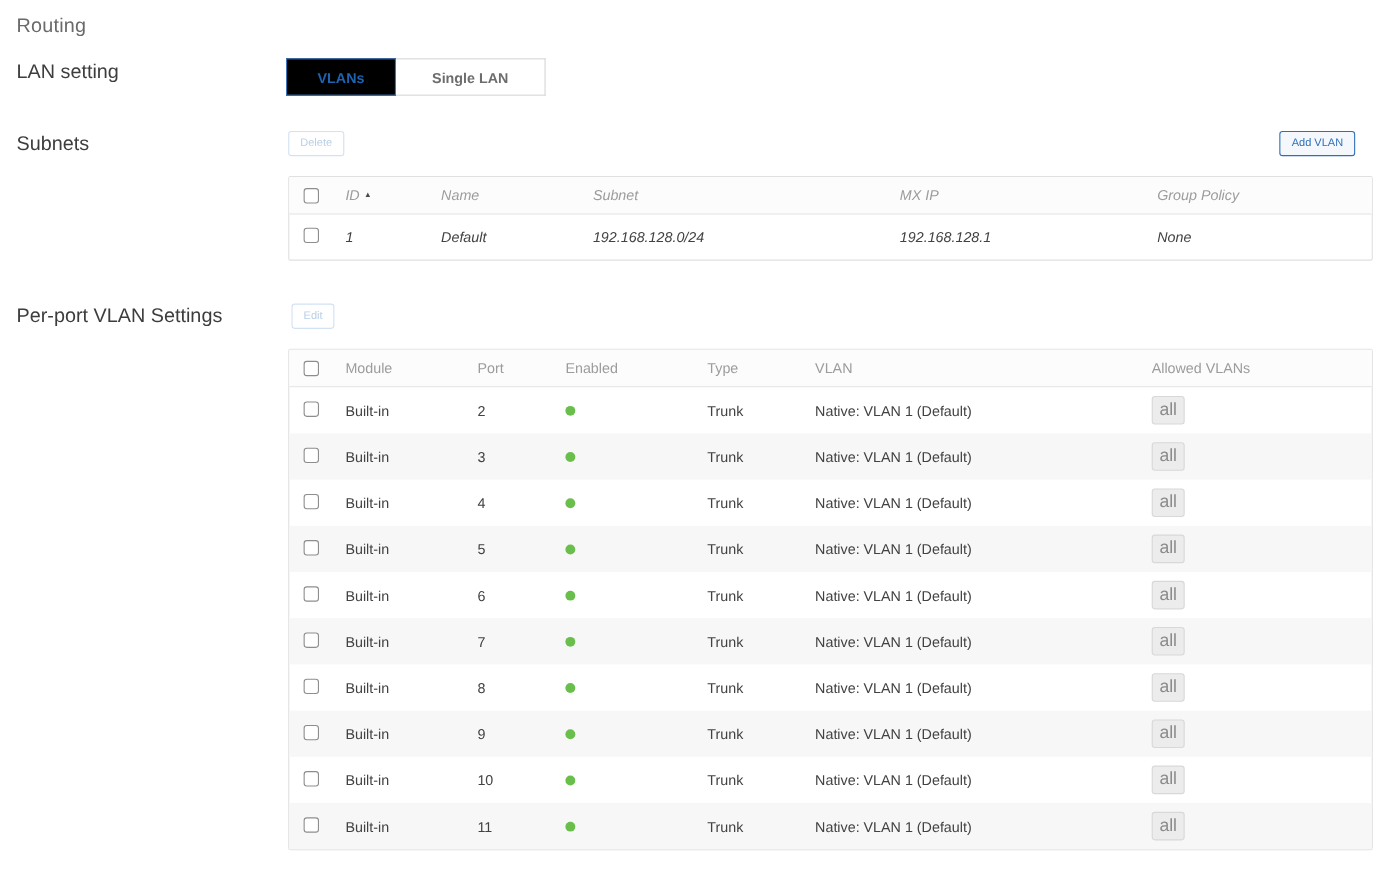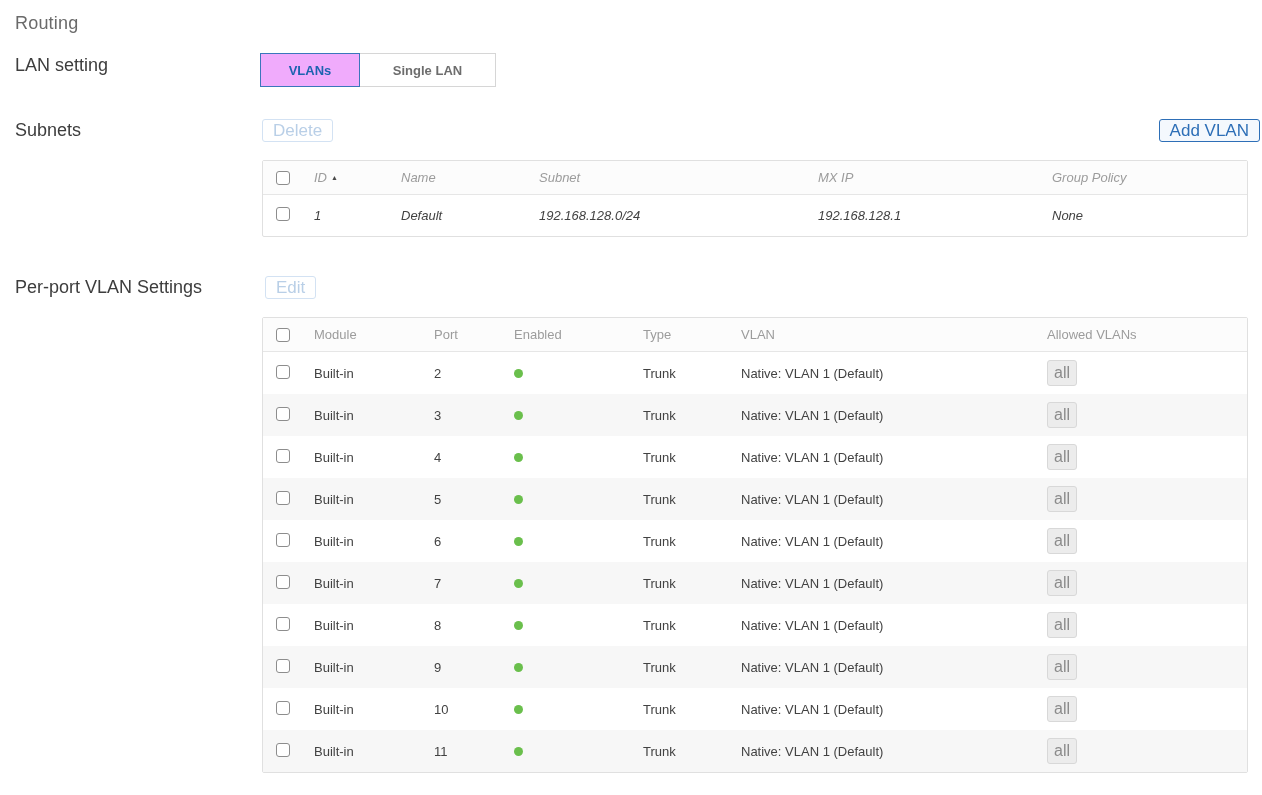--- a/index.html
+++ b/index.html
@@ -38,31 +38,31 @@
     color: #6d6d6d;
     font-weight: bold;
     font-size: 13px;
     font-family: "Liberation Sans", sans-serif;
     cursor: pointer;
     display: flex; align-items: center; justify-content: center;
   }
   .toggle-btn.first { width: 100px; }
   .toggle-btn.second { width: 136px; border-left: none; }
   .toggle-btn.selected {
-    background: #f0abfc;
+    background: #000000;
     border: 1px solid #3b76bb;
     color: #1d63b0;
   }
 
   
   .btn {
     height: 23px;
     padding: 0 10px;
     border-radius: 3px;
-    font-size: 17px;
+    font-size: 10px;
     font-family: "Liberation Sans", sans-serif;
     display: inline-flex; align-items: center; justify-content: center;
     cursor: pointer;
     background: #ffffff;
   }
   .btn-disabled {
     color: #b9cfe7;
     border: 1px solid #d3e2f3;
     cursor: default;
   }
@@ -146,21 +146,21 @@
 <div class="abs page-title">Routing</div>
 
 <div class="abs section-label" style="top:55px;">LAN setting</div>
 <div class="abs toggle-group">
   <button class="toggle-btn first selected">VLANs</button>
   <button class="toggle-btn second">Single LAN</button>
 </div>
 
 <div class="abs section-label" style="top:120px;">Subnets</div>
 <button class="abs btn btn-disabled" style="left:262px; top:119px;" aria-disabled="true">Delete</button>
-<button class="abs btn btn-primary-outline" style="right:2px; top:119px;">Add VLAN</button>
+<button class="abs btn btn-primary-outline" style="right:30px; top:119px;">Add VLAN</button>
 
 <div class="abs table" style="top:160px;font-style:italic;">
   <div class="tr thead">
     <div class="th sub-check">
       <span class="checkbox"></span>
     </div>
     <div class="th sub-id">
       <span>ID</span>
       <span class="sort-icon">▲</span>
     </div>

